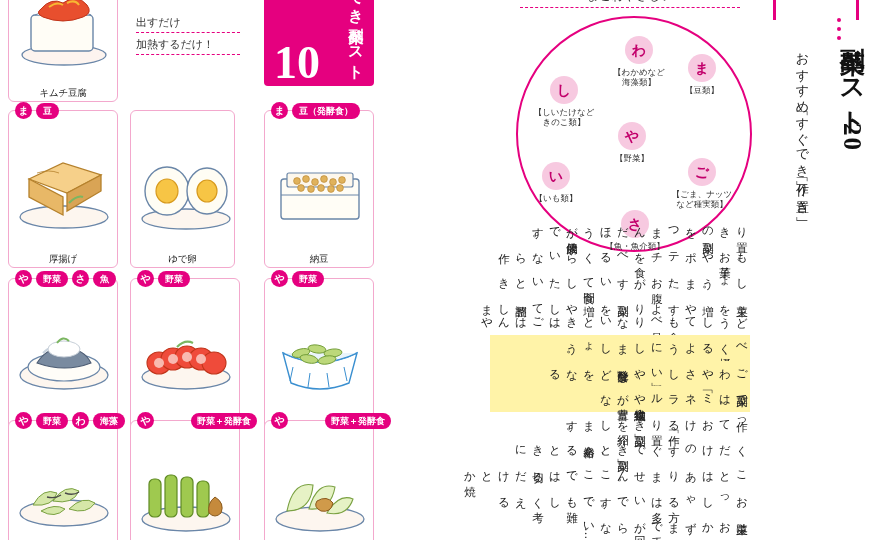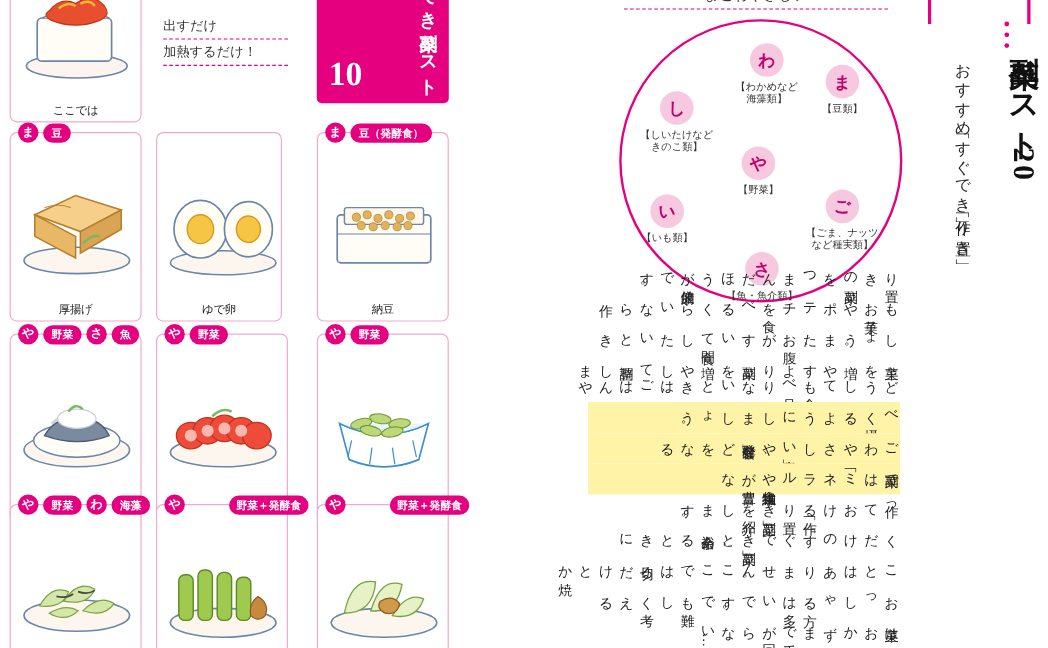--- a/index.html
+++ b/index.html
@@ -68,21 +68,21 @@
     padding:6px 4px 4px 4px;
   }
   .best10 .v {
     position:absolute; right:8px; top:6px;
     writing-mode: vertical-rl; text-orientation: upright;
     font-size:15px; font-weight:bold; line-height:20px;
     letter-spacing:1px;
   }
   .best10 .num {
     position:absolute; left:10px; bottom:6px;
-    font-size:28px; font-weight:bold; line-height:34px;
+    font-size:46px; font-weight:bold; line-height:34px;
     font-family:"Liberation Serif", serif;
   }
 
   
   .note {
     position:absolute; left:136px; top:14px; width:104px;
     font-size:11px; color:#333; line-height:17px;
   }
   .note div { border-bottom:1px dashed #e5007f; padding-bottom:1px; margin-bottom:3px; }
 
@@ -168,21 +168,21 @@
         <svg viewBox="0 0 110 116" width="110" height="116">
           <ellipse cx="55" cy="92" rx="42" ry="10" fill="#fdf4ef" stroke="#6a86a8" stroke-width="1.3"></ellipse>
           <rect x="22" y="52" width="62" height="36" rx="4" fill="#fffdf6" stroke="#6a86a8" stroke-width="1.4"></rect>
           <path d="M26 52 q28 -12 56 0" fill="#fffdf6" stroke="#6a86a8" stroke-width="1.2"></path>
           <path d="M32 46 q10 -12 22 -6 q14 -10 24 2 q6 8 -4 12 q-20 8 -40 0 q-8 -4 -2 -8z" fill="#e84f2e" stroke="#c0341a" stroke-width="1"></path>
           <path d="M40 44 q8 -6 14 -2" stroke="#f7b733" stroke-width="2" fill="none"></path>
           <path d="M58 40 q8 -4 12 2" stroke="#f7b733" stroke-width="2" fill="none"></path>
           <path d="M44 34 q6 -8 14 -4" stroke="#7bb661" stroke-width="2" fill="none"></path>
         </svg>
       </div>
-      <div class="card-cap">ここでは</div>
+      <div class="card-cap">キムチ豆腐</div>
     </div>
 
     <div class="note">
       <div>出すだけ</div>
       <div>加熱するだけ！</div>
     </div>
 
     <div class="best10">
       <div class="v">すぐでき副菜ベスト</div>
       <div class="num">10</div>

